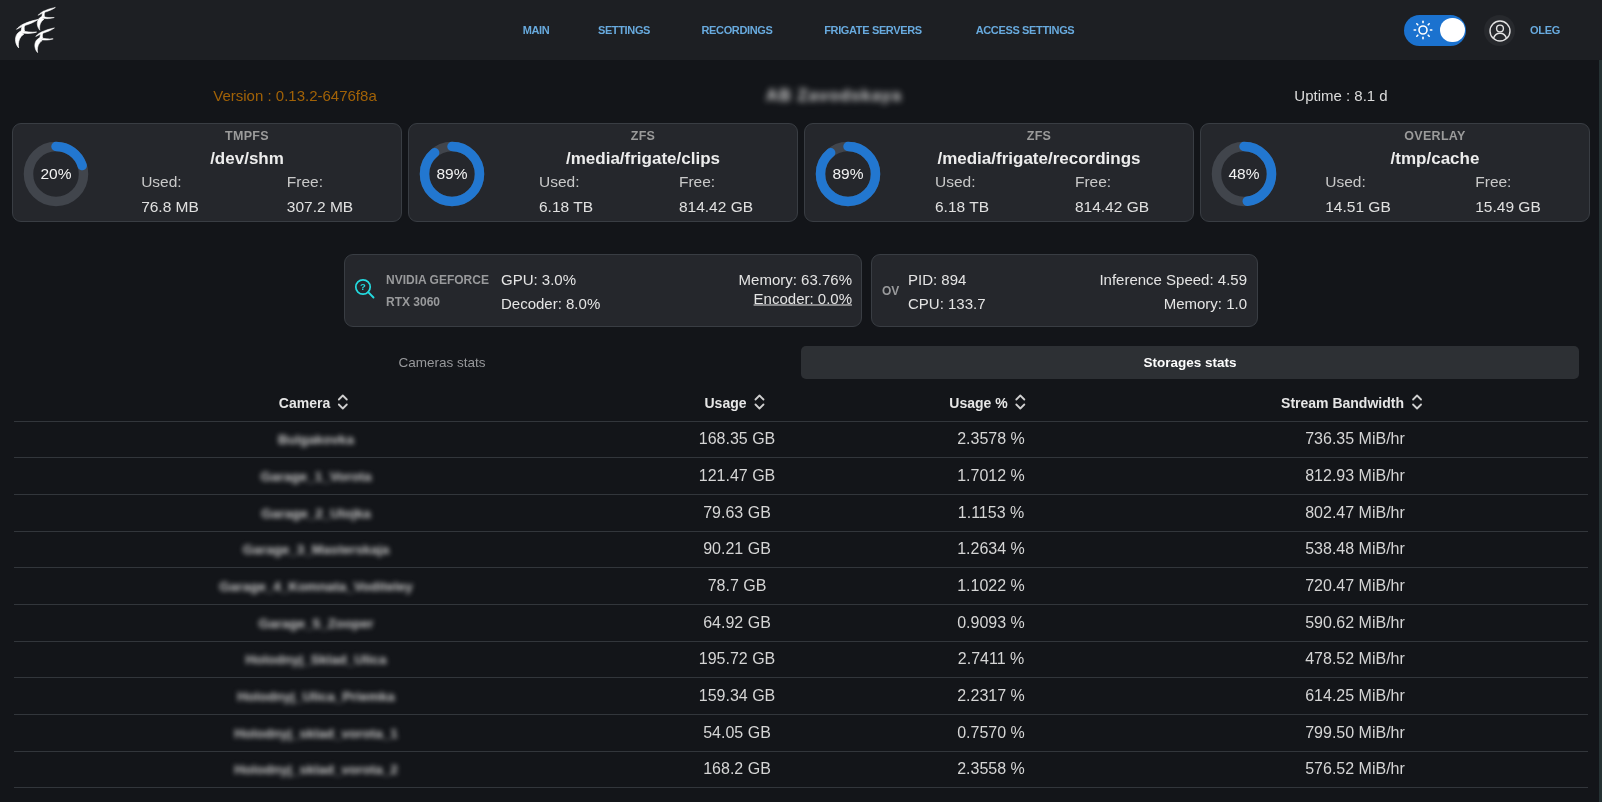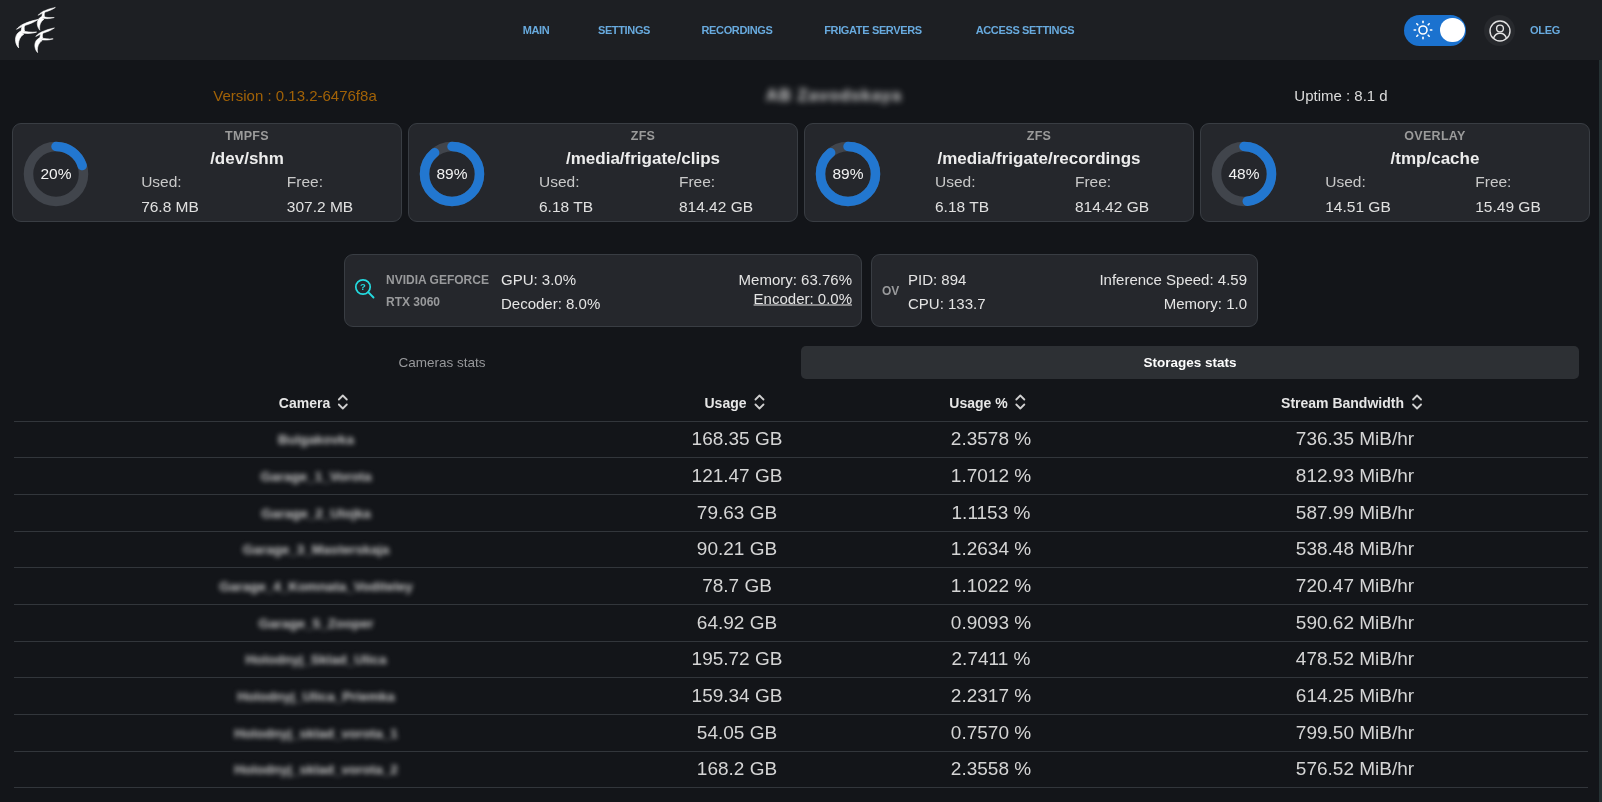--- a/index.html
+++ b/index.html
@@ -10,21 +10,21 @@
   .header { position:absolute; left:0; top:0; width:1602px; height:60px; background:#1d1f23; }
   .nav { position:absolute; top:30px; transform:translate(-50%,-50%); color:#68aade;
     font-weight:bold; font-size:11px; letter-spacing:-0.35px; white-space:nowrap; }
   .card { position:absolute; background:#25272c; border:1px solid #393d43; border-radius:9px; }
   .cardtitle { color:#9b9b9b; font-size:12.5px; font-weight:bold; letter-spacing:0.3px; }
   .cardpath { color:#ececec; font-size:17px; font-weight:bold; }
   .lbl { color:#c9c9c9; font-size:15.5px; }
   .val { color:#e0e0e0; font-size:15.5px; }
   .gpulabel { color:#999a9c; font-size:12px; font-weight:bold; }
   .gputxt { color:#e4e4e4; font-size:15px; }
-  .rowtxt { color:#d5d5d5; font-size:19px; }
+  .rowtxt { color:#d5d5d5; font-size:16px; }
   .camname { color:#c9c9c9; font-size:13.5px; font-weight:bold; filter:blur(2.5px); }
   .hdrtxt { color:#e6e6e6; font-size:14px; font-weight:bold; display:inline-flex; align-items:center; gap:4px; }
   .divline { position:absolute; left:14px; width:1574px; height:1px; background:#32363b; }
 </style>
 </head>
 <body>
 <div class="header"></div>
 
 <svg class="abs" style="left:11px;top:4px" width="50" height="50" viewBox="0 0 50 50">
   <defs>
@@ -191,21 +191,21 @@
     <div class="abs ctr rowtxt" style="left:1355px;top:439.3px;">736.35 MiB/hr</div>
     <div class="divline" style="top:457.46000000000004px"></div>
     <div class="abs ctr camname" style="left:316px;top:475.96000000000004px;">Garage_1_Vorota</div>
     <div class="abs ctr rowtxt" style="left:737px;top:475.96000000000004px;">121.47 GB</div>
     <div class="abs ctr rowtxt" style="left:991px;top:475.96000000000004px;">1.7012 %</div>
     <div class="abs ctr rowtxt" style="left:1355px;top:475.96000000000004px;">812.93 MiB/hr</div>
     <div class="divline" style="top:494.12px"></div>
     <div class="abs ctr camname" style="left:316px;top:512.62px;">Garage_2_Ulojka</div>
     <div class="abs ctr rowtxt" style="left:737px;top:512.62px;">79.63 GB</div>
     <div class="abs ctr rowtxt" style="left:991px;top:512.62px;">1.1153 %</div>
-    <div class="abs ctr rowtxt" style="left:1355px;top:512.62px;">587.99 MiB/hr</div>
+    <div class="abs ctr rowtxt" style="left:1355px;top:512.62px;">802.47 MiB/hr</div>
     <div class="divline" style="top:530.78px"></div>
     <div class="abs ctr camname" style="left:316px;top:549.28px;">Garage_3_Masterskaja</div>
     <div class="abs ctr rowtxt" style="left:737px;top:549.28px;">90.21 GB</div>
     <div class="abs ctr rowtxt" style="left:991px;top:549.28px;">1.2634 %</div>
     <div class="abs ctr rowtxt" style="left:1355px;top:549.28px;">538.48 MiB/hr</div>
     <div class="divline" style="top:567.44px"></div>
     <div class="abs ctr camname" style="left:316px;top:585.94px;">Garage_4_Komnata_Voditeley</div>
     <div class="abs ctr rowtxt" style="left:737px;top:585.94px;">78.7 GB</div>
     <div class="abs ctr rowtxt" style="left:991px;top:585.94px;">1.1022 %</div>
     <div class="abs ctr rowtxt" style="left:1355px;top:585.94px;">720.47 MiB/hr</div>

